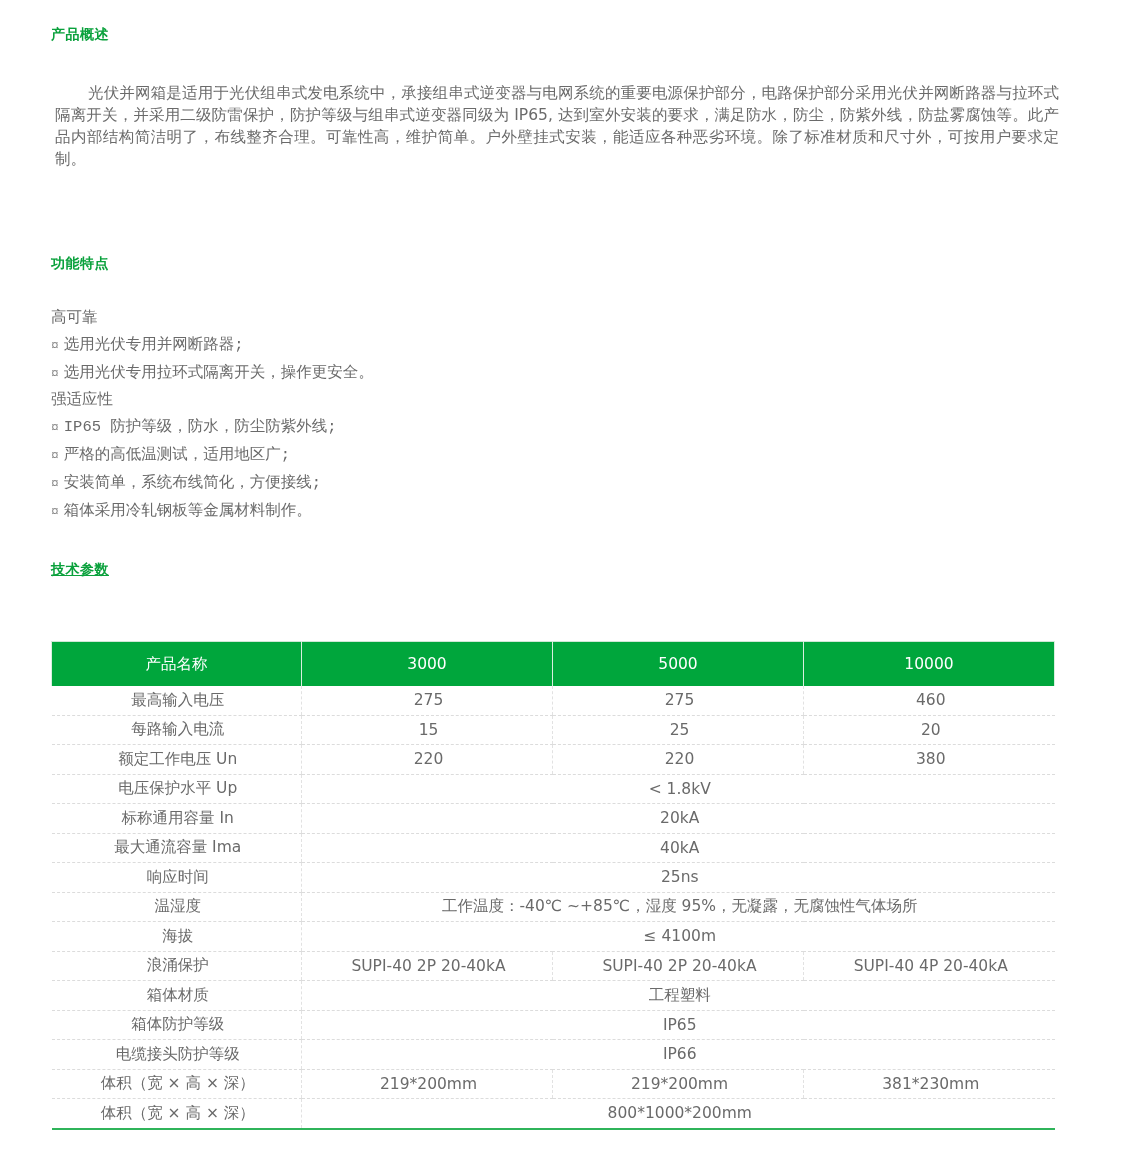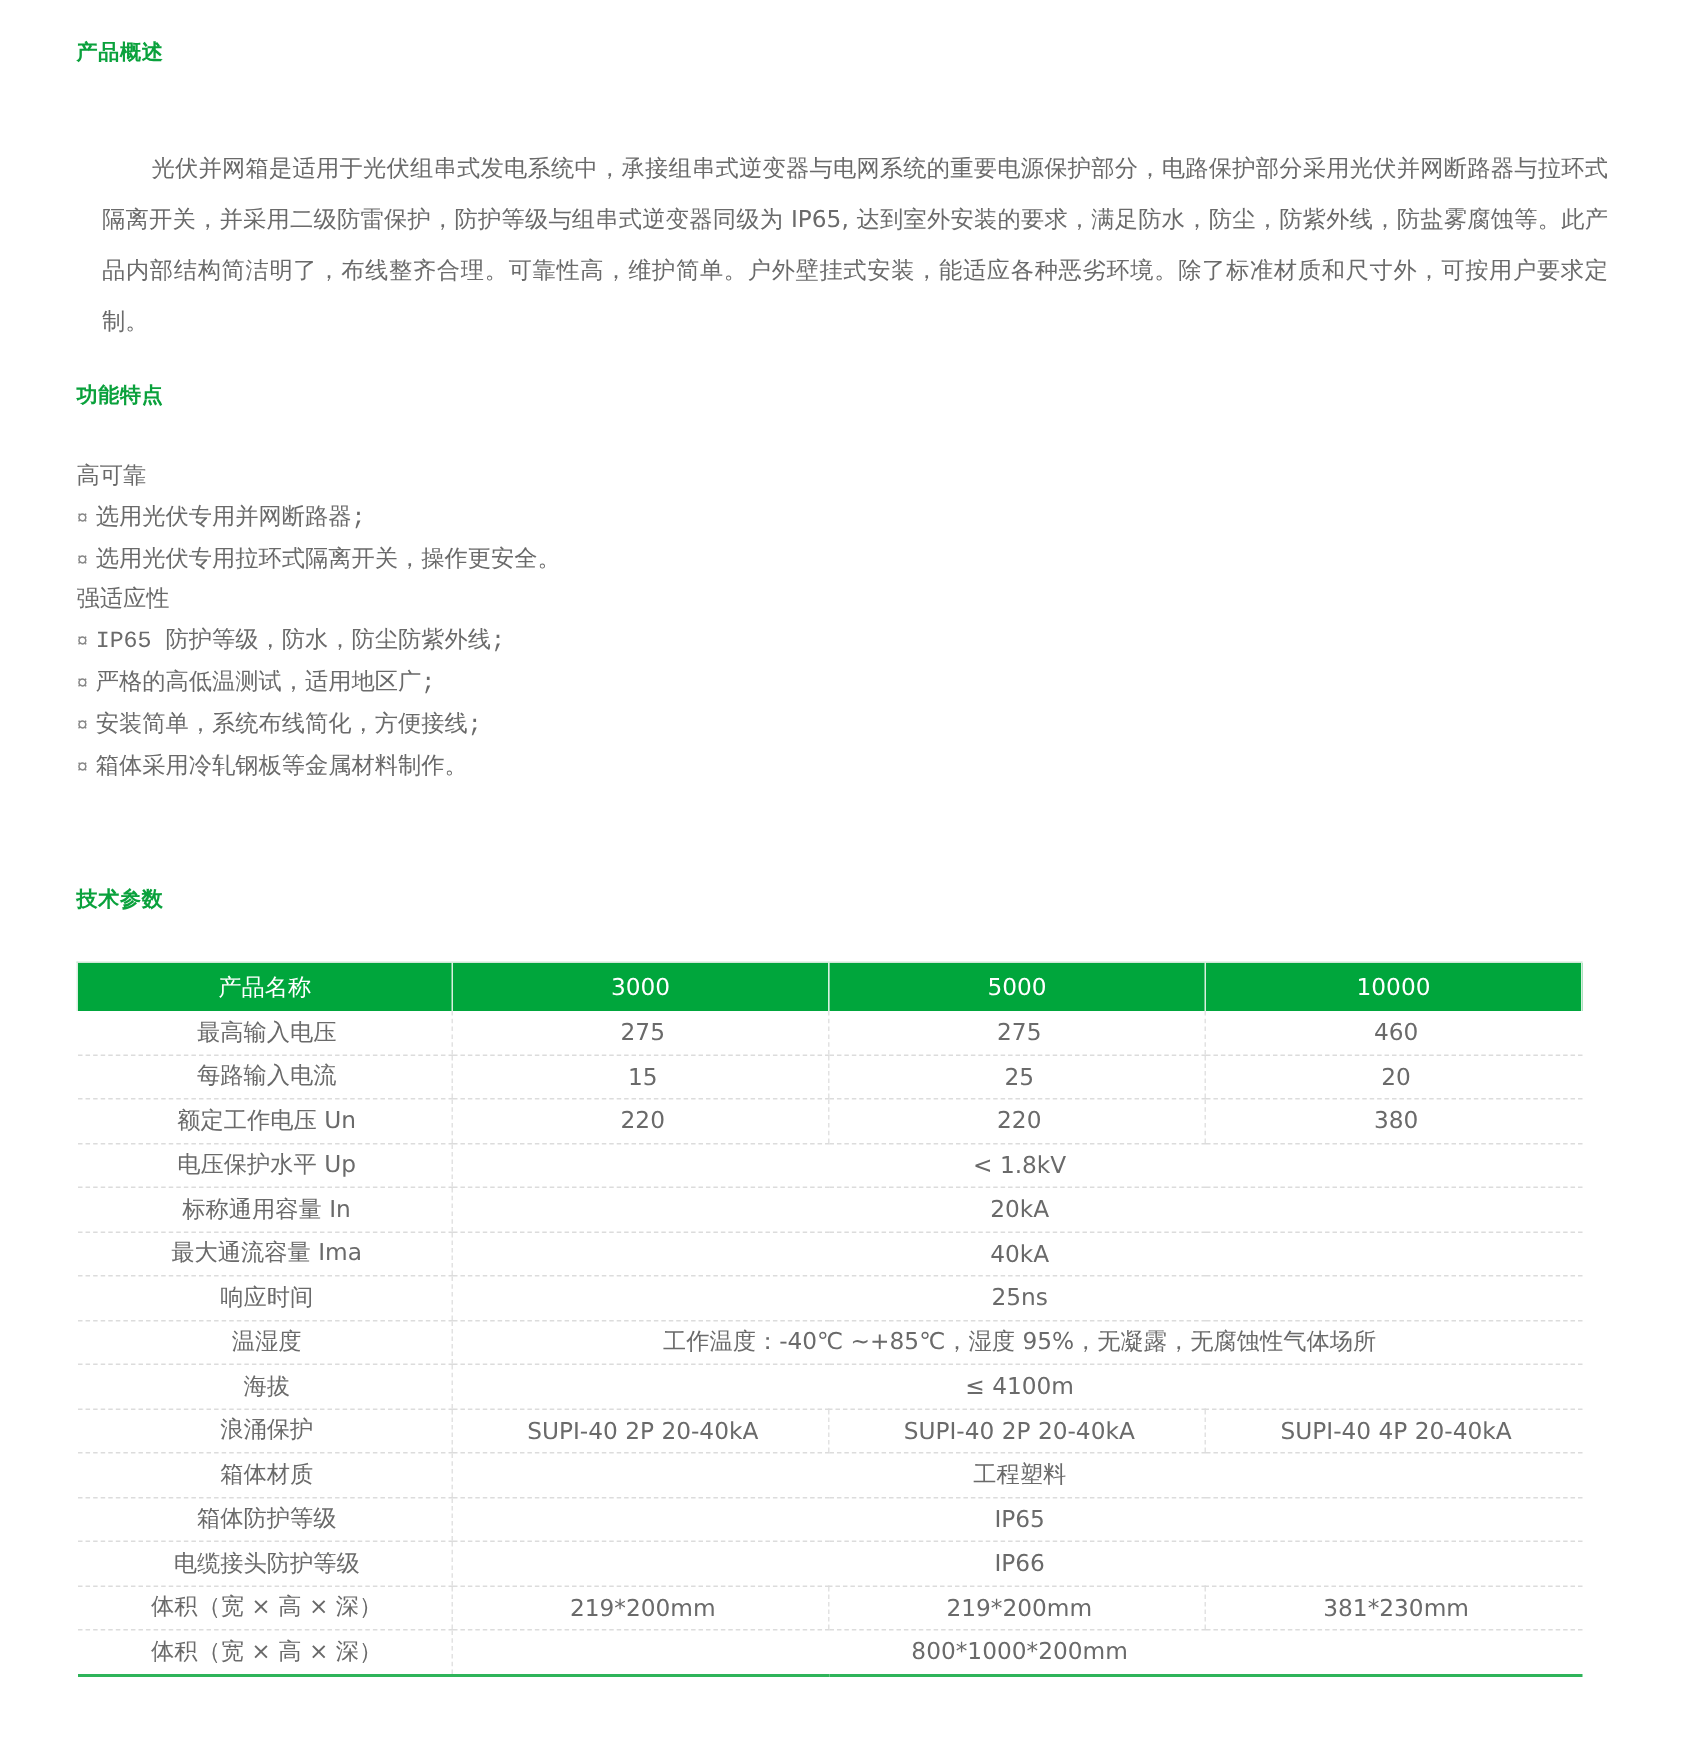--- a/index.html
+++ b/index.html
@@ -8,42 +8,42 @@
       font-family: "DejaVu Sans", "Liberation Sans", sans-serif;
       color: #666666;
     }
     .section-title {
       position: absolute; left: 51px;
       font-size: 14px; font-weight: bold; color: #0aa13c;
       letter-spacing: 0.5px; margin: 0;
     }
     .intro {
       position: absolute; left: 51px; top: 78px; width: 1004px;
-      font-size: 15.5px; line-height: 34px; color: #6a6a6a;
-      text-indent: 33px; margin: 17px; text-align: justify;
+      font-size: 15.5px; line-height: 22px; color: #6a6a6a;
+      text-indent: 33px; margin: 4px; text-align: justify;
     }
     .features {
       position: absolute; left: 51px; top: 305px; width: 700px;
       font-size: 15.5px; line-height: 26.8px; color: #6a6a6a;
       margin: 0; padding: 0; list-style: none;
     }
     .features li { margin: 0; padding: 0; white-space: nowrap; font-family: Liberation Mono, monospace; }
     .features .bullet { font-size: 13px; margin-right: 5px; color: #888; }
     .spec-table {
       position: absolute; left: 51px; top: 641px; width: 1003px;
       border-collapse: collapse; table-layout: fixed;
       font-size: 15.5px; color: #6a6a6a;
     }
     .spec-table col.c0 { width: 250px; }
     .spec-table col.c1 { width: 251px; }
     .spec-table col.c2 { width: 251px; }
     .spec-table col.c3 { width: 251px; }
     .spec-table thead th {
       background: #00a63c; color: #ffffff; font-weight: normal;
-      height: 32px; padding: 0; text-align: center;
+      height: 44px; padding: 0; text-align: center;
       border-left: 1px solid #d9efdf; border-right: 1px solid #d9efdf;
       border-top: 1px solid #cfe7d6;
       font-size: 15.5px;
     }
     .spec-table tbody td {
       height: 28.5px; padding: 0 0 0 3px; text-align: center;
       border-bottom: 1px dashed #dcdcdc;
       border-left: 1px dashed #e2e2e2;
       white-space: nowrap; overflow: visible;
     }
@@ -61,21 +61,21 @@
   <li>高可靠</li>
   <li><span class="bullet">¤</span><span>选用光伏专用并网断路器;</span></li>
   <li><span class="bullet">¤</span><span>选用光伏专用拉环式隔离开关，操作更安全。</span></li>
   <li>强适应性</li>
   <li><span class="bullet">¤</span><span>IP65 防护等级，防水，防尘防紫外线;</span></li>
   <li><span class="bullet">¤</span><span>严格的高低温测试，适用地区广;</span></li>
   <li><span class="bullet">¤</span><span>安装简单，系统布线简化，方便接线;</span></li>
   <li><span class="bullet">¤</span><span>箱体采用冷轧钢板等金属材料制作。</span></li>
 </ul>
 
-<h2 class="section-title" style="top:591px;">技术参数</h2>
+<h2 class="section-title" style="top:561px;text-decoration:underline;">技术参数</h2>
 <table class="spec-table">
   <colgroup>
       <col class="c0">
       <col class="c1">
       <col class="c2">
       <col class="c3">
     </colgroup>
   <thead>
     <tr>
       <th>产品名称</th>

